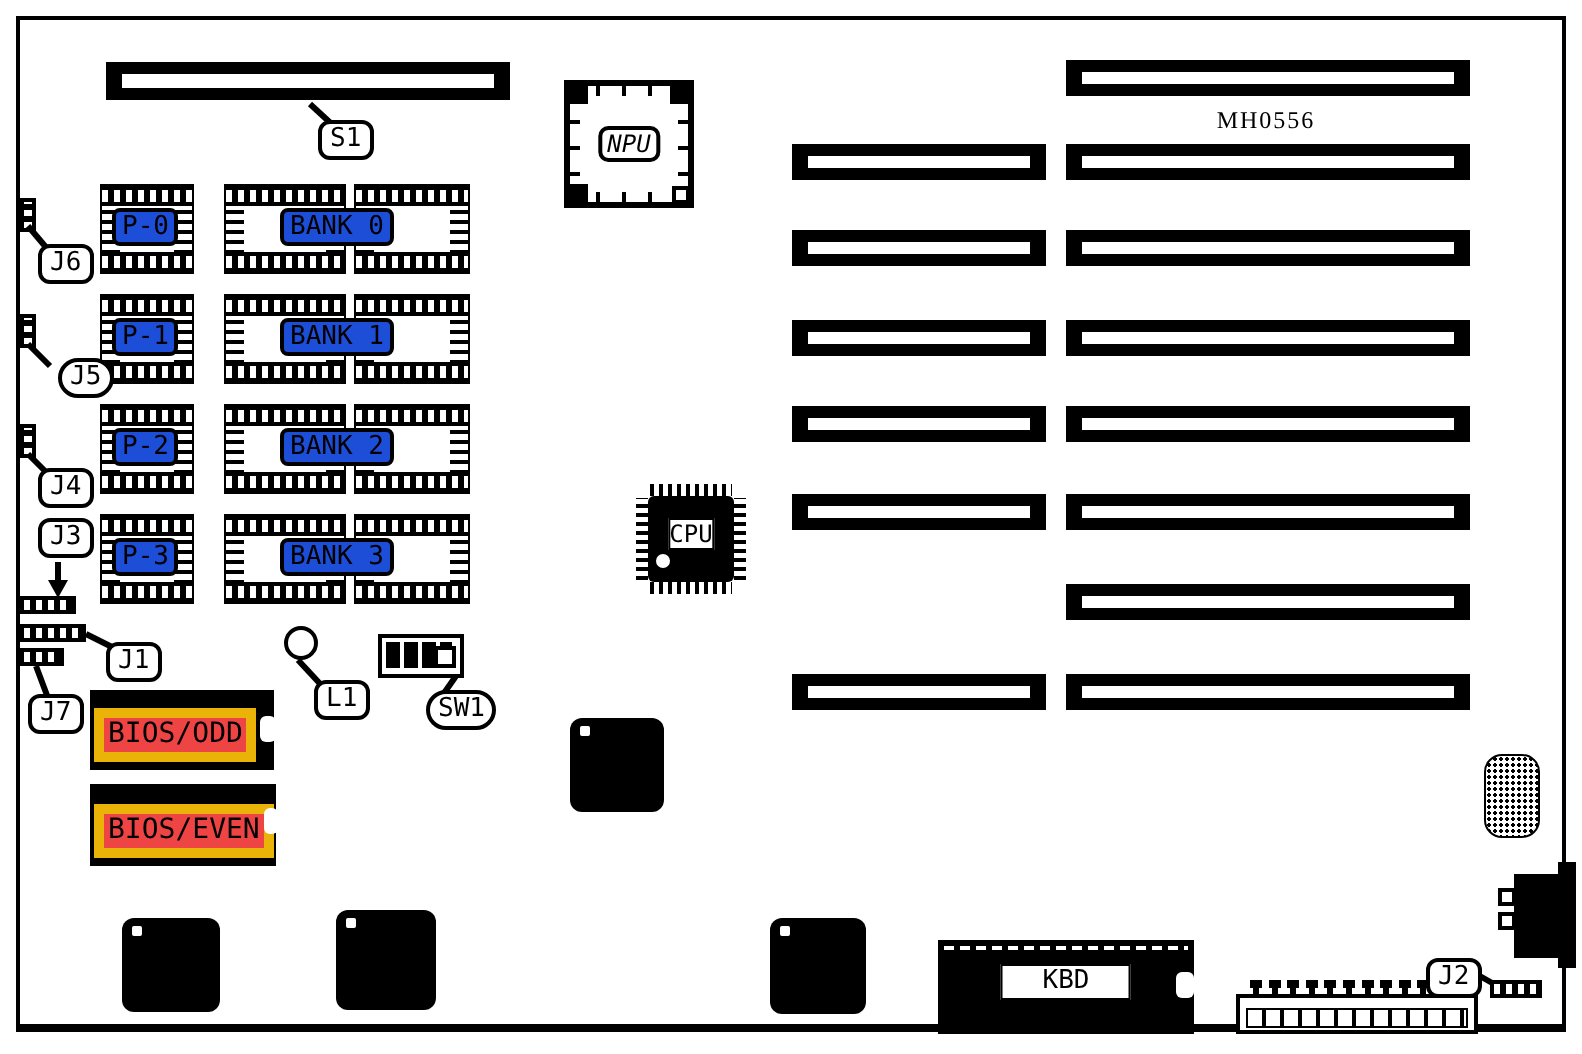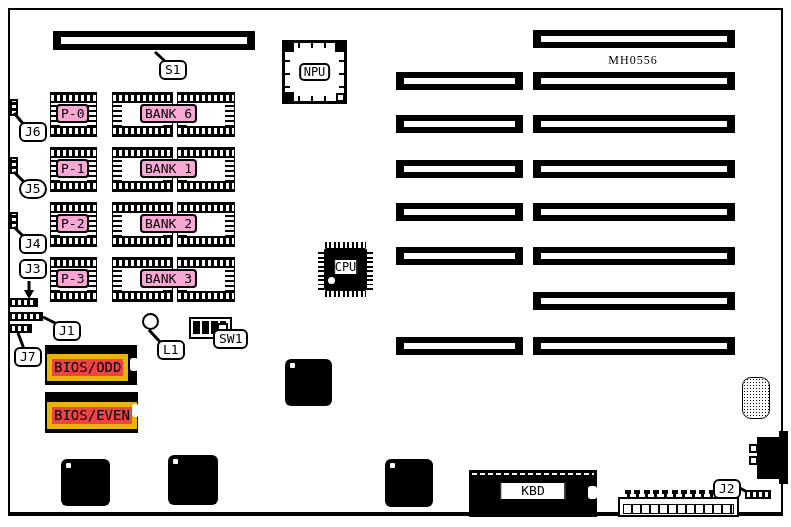--- a/index.html
+++ b/index.html
@@ -10,21 +10,21 @@
 
   
   .slot{background:#000;}
   .slot::after{content:"";position:absolute;left:8px;right:8px;top:6px;bottom:6px;background:#fff;}
 
   
   .callout{background:#fff;border:2px solid #000;border-radius:6px;padding:0 4px;
            font-size:13px;line-height:16px;white-space:nowrap;z-index:6;}
 
   
-  .lbox{background:#f9a8d4;border:2px solid #000;border-radius:4px;padding:0 3px;
+  .lbox{background:#1d4ed8;border:2px solid #000;border-radius:4px;padding:0 3px;
         font-size:13px;line-height:15px;white-space:nowrap;z-index:3;}
 
   
   .msock{border:1px solid #000;
     background:
       repeating-linear-gradient(0deg,#000 0 2px,#fff 2px 5px) 0 9px / 9px calc(100% - 18px) no-repeat,
       repeating-linear-gradient(0deg,#000 0 2px,#fff 2px 5px) 100% 9px / 9px calc(100% - 18px) no-repeat,
       #fff;}
   .msock::before,.msock::after{content:"";position:absolute;left:0;right:0;height:10px;box-sizing:border-box;
       background:repeating-linear-gradient(90deg,#fff 0 3px,#000 3px 6px);
@@ -65,21 +65,21 @@
   
   .npu{border:3px solid #000;
     background:
       linear-gradient(#000,#000) left top / 9px 9px no-repeat,
       linear-gradient(#000,#000) right top / 9px 9px no-repeat,
       linear-gradient(#000,#000) left bottom / 9px 9px no-repeat,
       repeating-linear-gradient(90deg,#000 0 2px,transparent 2px 13px) 13px 0    / calc(100% - 26px) 5px no-repeat,
       repeating-linear-gradient(90deg,#000 0 2px,transparent 2px 13px) 13px 100% / calc(100% - 26px) 5px no-repeat,
       repeating-linear-gradient(0deg,#000 0 2px,transparent 2px 13px) 0 13px     / 5px calc(100% - 26px) no-repeat,
       repeating-linear-gradient(0deg,#000 0 2px,transparent 2px 13px) 100% 13px  / 5px calc(100% - 26px) no-repeat,
-      #fff;}
+      #fff; font-style: italic;}
   .npu .ncorner{position:absolute;right:-1px;bottom:-1px;width:9px;height:9px;background:#fff;
       border:2px solid #000;box-sizing:border-box;}
   .npu .nlabel{position:absolute;left:50%;top:50%;transform:translate(-50%,-50%);
       background:#fff;border:2px solid #000;border-radius:5px;font-size:12px;line-height:14px;padding:0 3px;}
 
   .circle{border:2px solid #000;border-radius:50%;background:#fff;}
 
   
   .sw{border:2px solid #000;background:#fff;}
   .sw::before{content:"";position:absolute;left:2px;top:2px;width:33px;height:13px;
@@ -153,21 +153,21 @@
   <div class="abs slot" style="left:396px;top:115px;width:127px;height:18px;"></div>
   <div class="abs slot" style="left:396px;top:160px;width:127px;height:18px;"></div>
   <div class="abs slot" style="left:396px;top:203px;width:127px;height:18px;"></div>
   <div class="abs slot" style="left:396px;top:247px;width:127px;height:18px;"></div>
   <div class="abs slot" style="left:396px;top:337px;width:127px;height:18px;"></div>
 
   <div class="abs msock" style="left:50px;top:92px;width:47px;height:45px;"></div>
   <div class="abs msock" style="left:112px;top:92px;width:61px;height:45px;"></div>
   <div class="abs msock" style="left:177px;top:92px;width:58px;height:45px;"></div>
   <div class="abs lbox" style="left:56px;top:104px;">P-0</div>
-  <div class="abs lbox" style="left:140px;top:104px;">BANK 6</div>
+  <div class="abs lbox" style="left:140px;top:104px;">BANK 0</div>
 
   <div class="abs msock" style="left:50px;top:147px;width:47px;height:45px;"></div>
   <div class="abs msock" style="left:112px;top:147px;width:61px;height:45px;"></div>
   <div class="abs msock" style="left:177px;top:147px;width:58px;height:45px;"></div>
   <div class="abs lbox" style="left:56px;top:159px;">P-1</div>
   <div class="abs lbox" style="left:140px;top:159px;">BANK 1</div>
 
   <div class="abs msock" style="left:50px;top:202px;width:47px;height:45px;"></div>
   <div class="abs msock" style="left:112px;top:202px;width:61px;height:45px;"></div>
   <div class="abs msock" style="left:177px;top:202px;width:58px;height:45px;"></div>
@@ -177,21 +177,21 @@
   <div class="abs msock" style="left:50px;top:257px;width:47px;height:45px;"></div>
   <div class="abs msock" style="left:112px;top:257px;width:61px;height:45px;"></div>
   <div class="abs msock" style="left:177px;top:257px;width:58px;height:45px;"></div>
   <div class="abs lbox" style="left:56px;top:269px;">P-3</div>
   <div class="abs lbox" style="left:140px;top:269px;">BANK 3</div>
 
   <div class="abs vjmp" style="left:10px;top:99px;width:8px;height:17px;"></div>
   <div class="abs callout" style="left:19px;top:122px;"><span>J6</span></div>
 
   <div class="abs vjmp" style="left:10px;top:157px;width:8px;height:17px;"></div>
-  <div class="abs callout" style="left:19px;top:179px;border-radius:10px;"><span>J5</span></div>
+  <div class="abs callout" style="left:29px;top:179px;border-radius:10px;"><span>J5</span></div>
 
   <div class="abs vjmp" style="left:10px;top:212px;width:8px;height:17px;"></div>
   <div class="abs callout" style="left:19px;top:234px;"><span>J4</span></div>
 
   <div class="abs callout" style="left:19px;top:259px;"><span>J3</span></div>
   <div class="abs hdr" style="left:10px;top:298px;width:28px;height:9px;"></div>
 
   <div class="abs hdr" style="left:10px;top:312px;width:33px;height:9px;"></div>
   <div class="abs callout" style="left:53px;top:321px;"><span>J1</span></div>
 
@@ -205,21 +205,21 @@
 
   <div class="abs biosrect" style="left:45px;top:392px;width:93px;height:41px;">
     <div class="bstrip" style="left:2px;top:10px;">BIOS/EVEN</div>
   </div>
   <div class="abs notch" style="left:132px;top:404px;width:7px;height:13px;"></div>
 
   <div class="abs circle" style="left:142px;top:313px;width:17px;height:17px;"></div>
   <div class="abs callout" style="left:157px;top:340px;"><span>L1</span></div>
 
   <div class="abs sw" style="left:189px;top:317px;width:43px;height:22px;"></div>
-  <div class="abs callout" style="left:213px;top:329px;"><span>SW1</span></div>
+  <div class="abs callout" style="left:213px;top:345px;border-radius:10px;"><span>SW1</span></div>
 
   <div class="abs cpu" style="left:318px;top:242px;width:55px;height:55px;">
     <div class="cbody"></div>
     <div class="clabel">CPU</div>
   </div>
 
   <div class="abs bchip" style="left:285px;top:359px;width:47px;height:47px;"></div>
   <div class="abs bchip" style="left:61px;top:459px;width:49px;height:47px;"></div>
   <div class="abs bchip" style="left:168px;top:455px;width:50px;height:50px;"></div>
   <div class="abs bchip" style="left:385px;top:459px;width:48px;height:48px;"></div>

